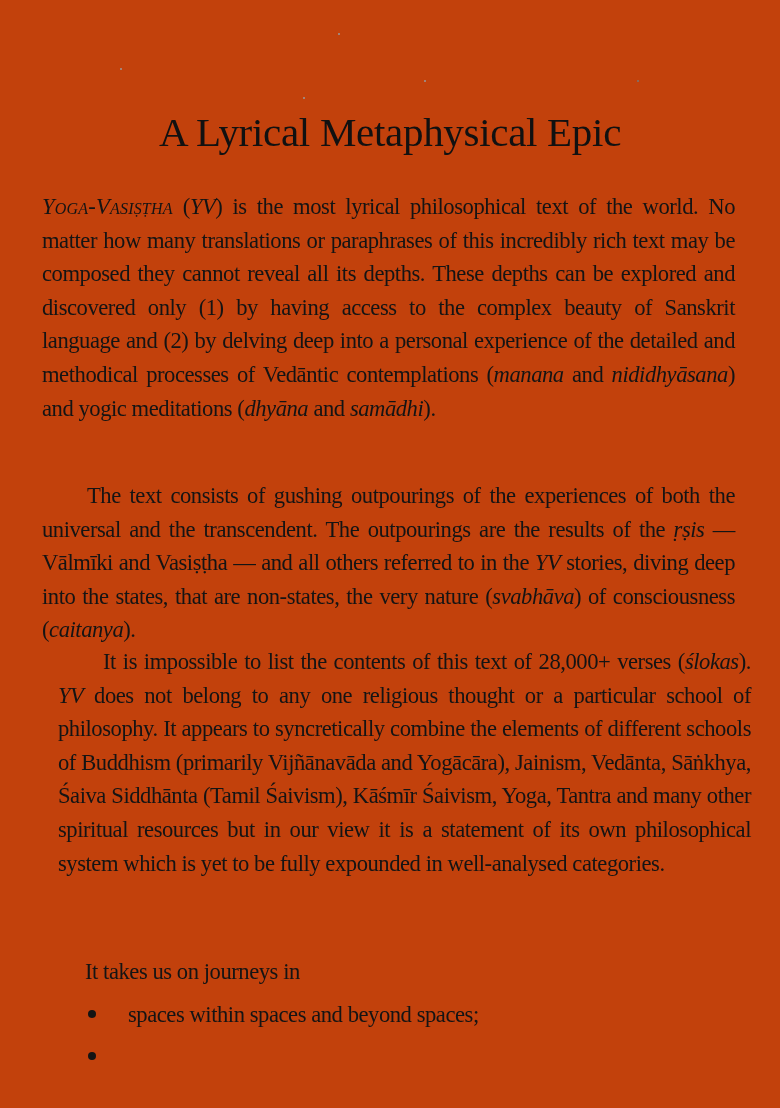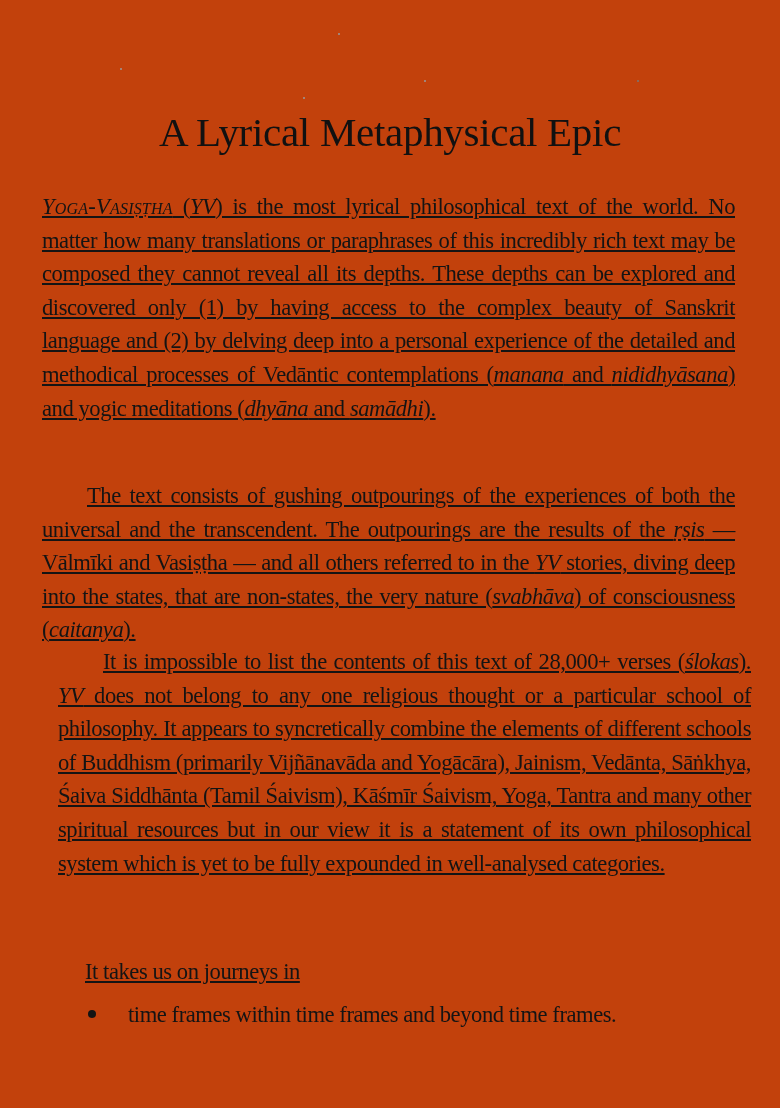--- a/index.html
+++ b/index.html
@@ -42,21 +42,20 @@
     top: 190px;
     font-size: 22.6px;
     line-height: 33.6px;
     letter-spacing: -0.45px;
   }
   .para {
     margin: 0;
     text-align: justify;
     text-align-last: left;
     hyphens: manual;
-    text-decoration: underline;
   }
   .para.indent { text-indent: 45px; }
   #p1 { position: absolute; top: 0; left: 0; width: 693px; }
   #p2 { position: absolute; top: 289px; left: 0; width: 693px; }
   #p3 { position: absolute; top: 455px; left: 16px; width: 693px; }
   #p4 { position: absolute; top: 765px; left: 43px; width: 650px; text-align: right; }
   .bullets {
     position: absolute;
     top: 808px;
     left: 0;
@@ -102,21 +101,24 @@
 
   <div class="body">
     <p class="para" id="p1"><span class="sc">Yoga-Vasiṣṭha</span><span> (</span><span class="it">YV</span><span>) is the most lyrical philosophical text of the world. No matter how many translations or paraphrases of this incredibly rich text may be composed they cannot reveal all its depths. These depths can be explored and discovered only (1) by having access to the complex beauty of Sanskrit language and (2) by delving deep into a personal experience of the detailed and methodical processes of Vedāntic contemplations (</span><span class="it">manana</span><span> and </span><span class="it">nididhyāsana</span><span>) and yogic meditations (</span><span class="it">dhyāna</span><span> and </span><span class="it">samādhi</span><span>).</span></p>
     <p class="para indent" id="p2"><span>The text consists of gushing outpourings of the experiences of both the universal and the transcendent. The outpourings are the results of the </span><span class="it">ṛṣis</span><span> — Vālmīki and Vasiṣṭha — and all others referred to in the </span><span class="it">YV</span><span> stories, diving deep into the states, that are non-states, the very nature (</span><span class="it">svabhāva</span><span>) of consciousness (</span><span class="it">caitanya</span><span>).</span></p>
     <p class="para indent" id="p3"><span>It is impossible to list the contents of this text of 28,000+ verses (</span><span class="it">ślokas</span><span>). </span><span class="it">YV</span><span> does not belong to any one religious thought or a par­ticular school of philosophy. It appears to syncretically combine the elements of different schools of Buddhism (primarily Vijñānavāda and Yogācāra), Jainism, Vedānta, Sāṅkhya, Śaiva Siddhānta (Tamil Śaivism), Kāśmīr Śaivism, Yoga, Tantra and many other spiritual resources but in our view it is a statement of its own philosophi­cal system which is yet to be fully expounded in well-analysed categories.</span></p>
     <p class="para" id="p4"><span>It takes us on journeys in</span></p>
 
     <ul class="bullets">
       <li class="bullet-item">
         <span class="bullet-dot"></span>
-        <span>time frames within time frames and beyond time frames.</span>
+        <span>spaces within spaces and beyond spaces;</span>
+      </li>
+      <li class="bullet-item">
+        <span class="bullet-dot"></span>
       </li>
     </ul>
   </div>
 
   <span class="speck" style="left:338px;top:33px;"></span>
   <span class="speck" style="left:424px;top:80px;"></span>
   <span class="speck" style="left:637px;top:80px;background:#777;"></span>
   <span class="speck" style="left:120px;top:68px;"></span>
   <span class="speck" style="left:303px;top:97px;"></span>
 </div>

